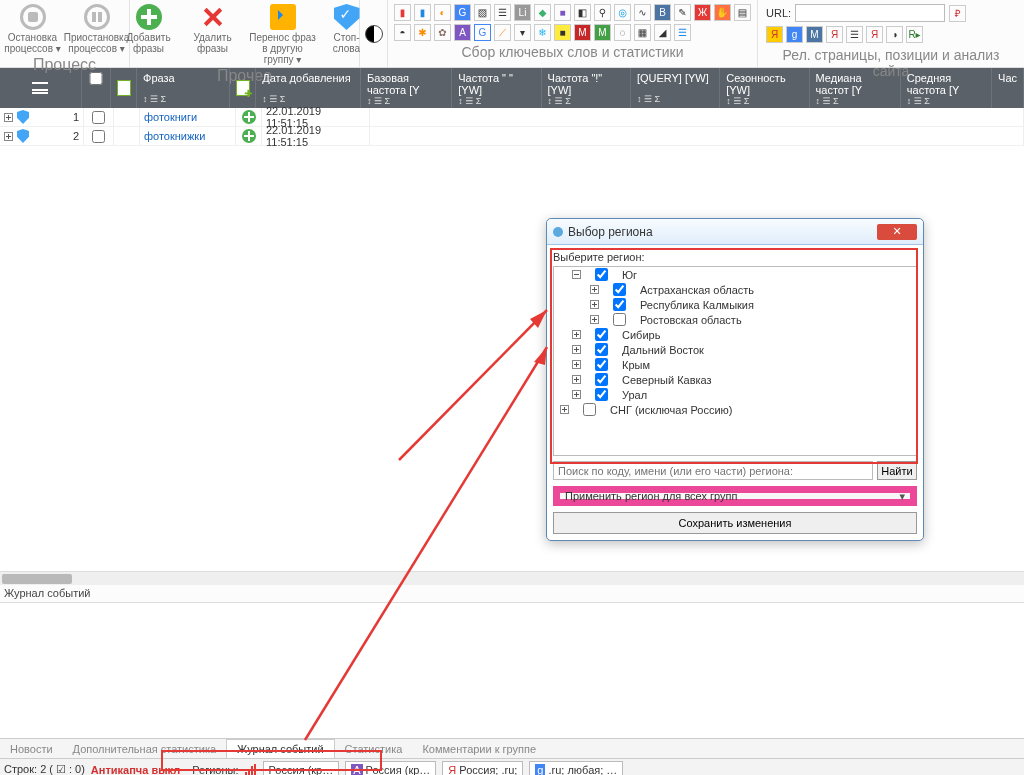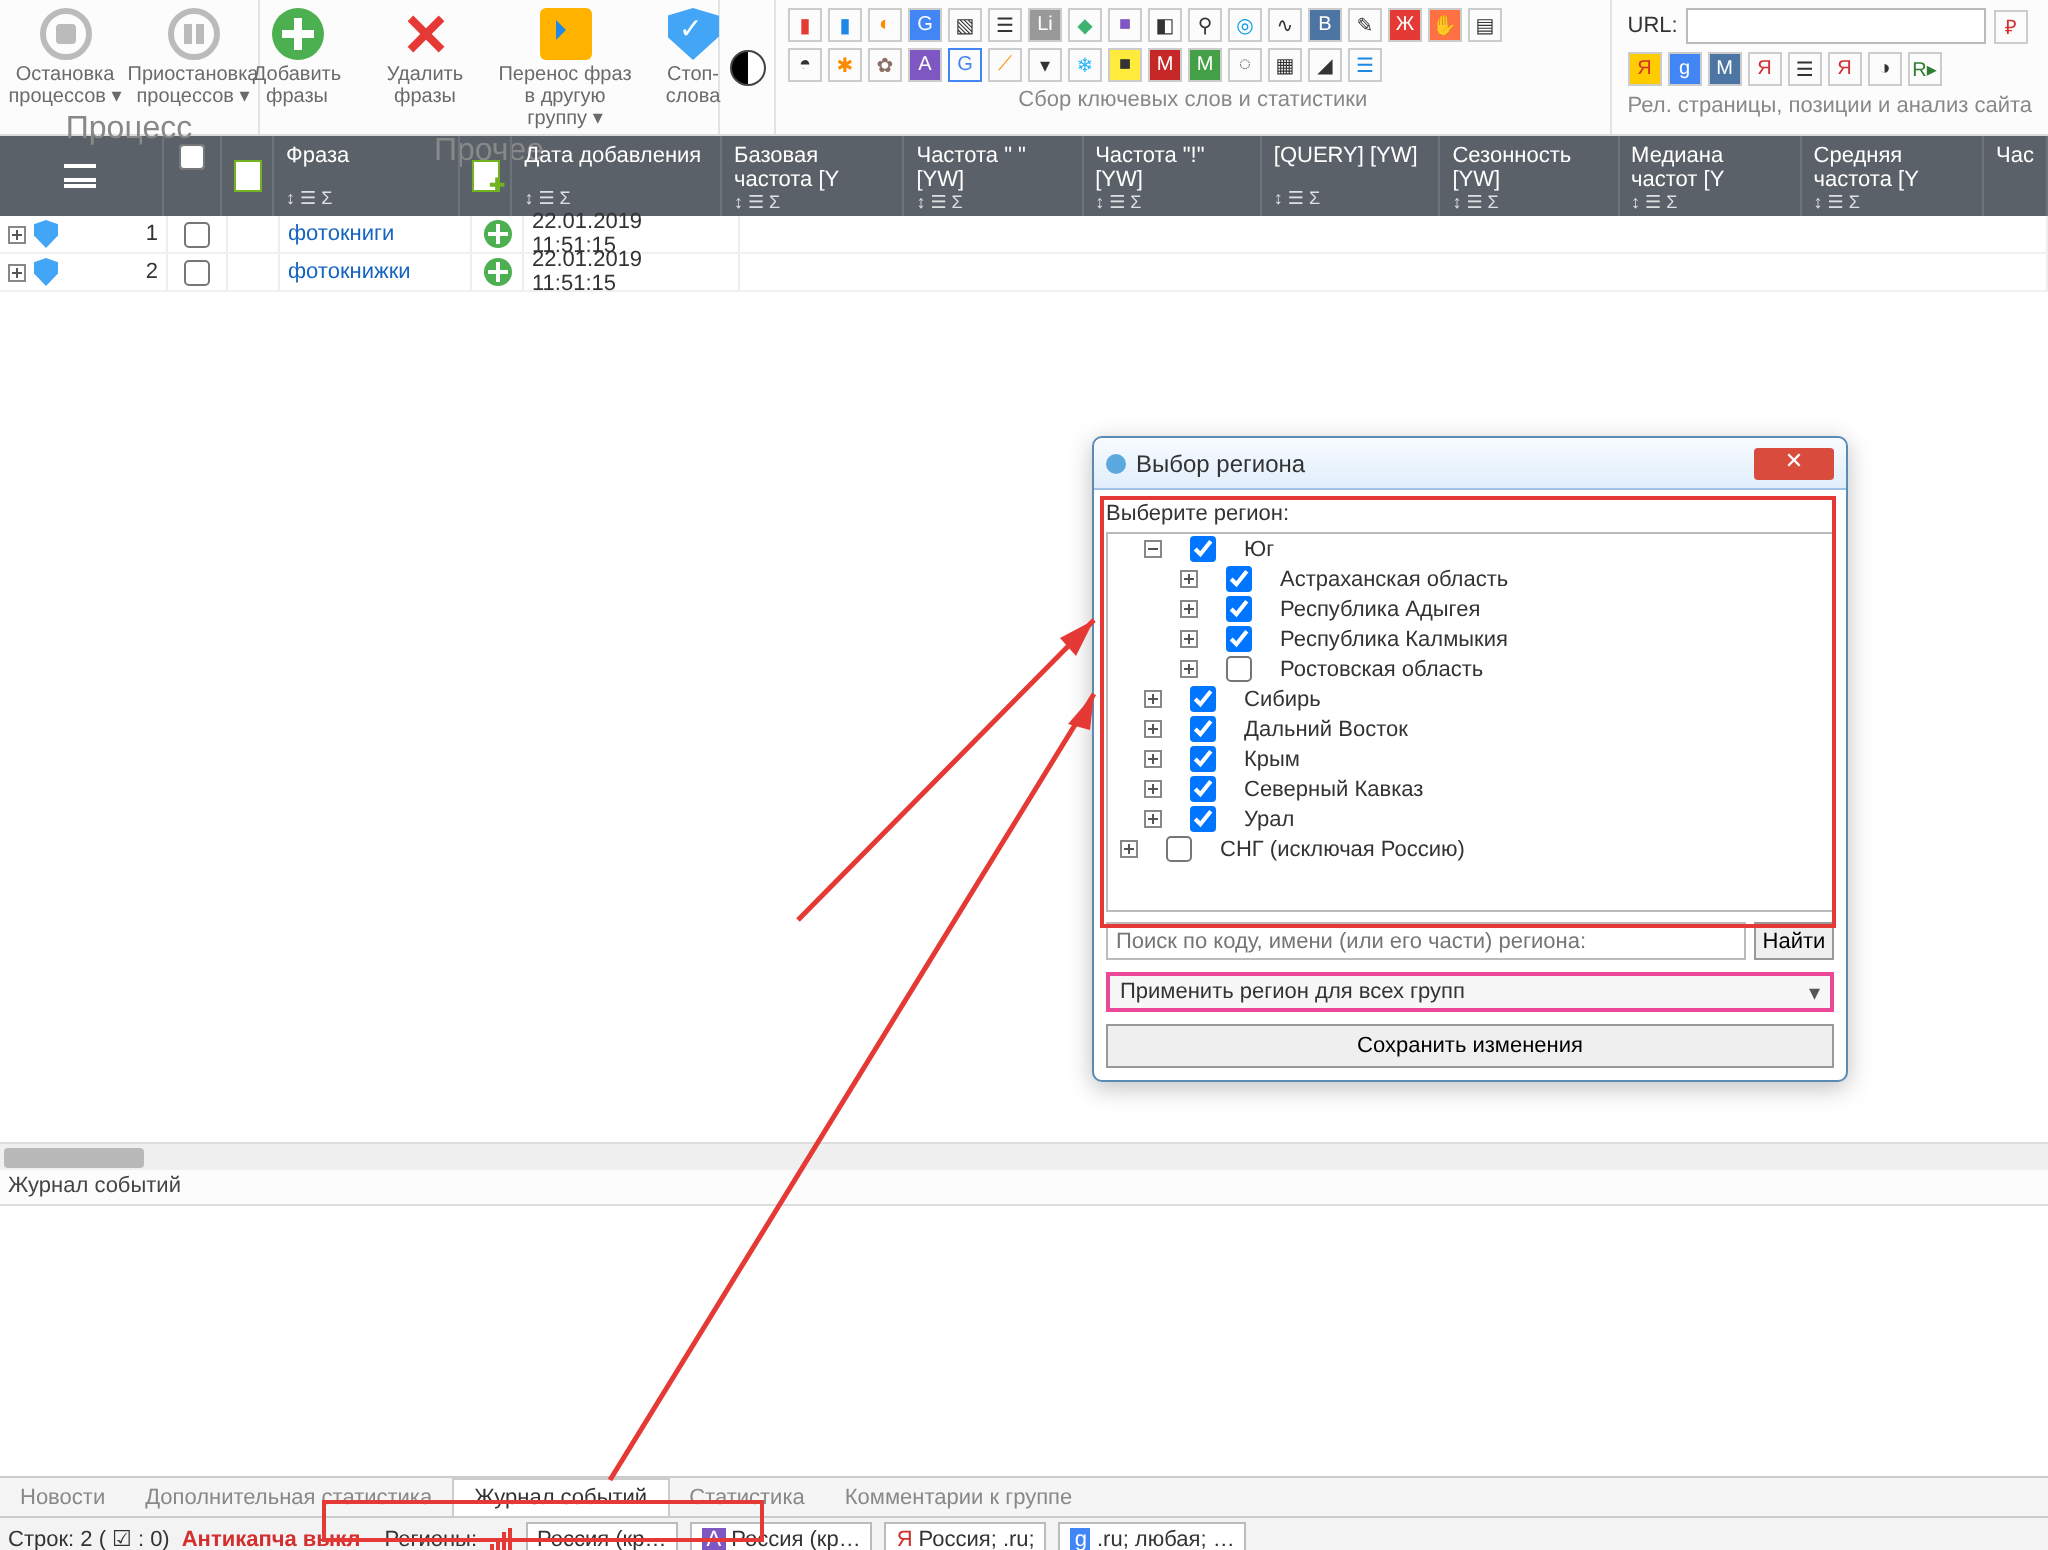--- a/index.html
+++ b/index.html
@@ -31,21 +31,21 @@
 .ric-shield{ background:#42a5f5; clip-path: polygon(50% 0,100% 15%,100% 55%,50% 100%,0 55%,0 15%); position:relative;}
 .ric-shield::after{content:"\2713";color:#fff;position:absolute;left:6px;top:2px;font-size:14px;}
 .ric-circle{background:#000;border-radius:50%;background:linear-gradient(90deg,#000 50%,#fff 50%);border:1px solid #444;width:18px;height:18px;}
 
 .tile-area{ flex:1; display:flex; flex-direction:column; padding:4px 6px; gap:3px; }
 .tile-row{ display:flex; gap:3px; align-items:center; }
 .tile{ width:17px; height:17px; border:1px solid #ccc; display:flex; align-items:center; justify-content:center; font-size:10px; cursor:pointer;}
 .url-grp{ display:flex; flex-direction:column; padding:4px 8px; border-left:1px solid #e3e3e3; gap:4px;}
 .url-row{display:flex;align-items:center;gap:4px;}
 .url-row input{ width:150px; height:18px; border:1px solid #bbb; font-size:11px; padding:0 3px;}
-.area-label{font-size:11px;color:#888;text-align:center;}
+.area-label{font-size:14px;color:#888;text-align:center;}
 
 
 .cols{ height:40px; background:#5b6168; display:flex; color:#fff; font-size:11px;}
 .col{ border-right:1px solid #6d737a; display:flex; flex-direction:column; padding:4px 6px; position:relative;}
 .col .title{flex:1;}
 .col .mini{font-size:9px;opacity:.8;display:flex;gap:6px;}
 .col-settings{width:84px;display:flex;align-items:center;justify-content:center;}
 .settings-icon{width:16px;height:12px;border-top:2px solid #fff;border-bottom:2px solid #fff;position:relative;}
 .settings-icon::after{content:"";position:absolute;top:5px;left:0;right:0;height:2px;background:#fff;}
 .col-chk{width:30px;}
@@ -107,21 +107,21 @@
 .tn{display:flex;align-items:center;gap:14px;height:15px;padding-left:4px;}
 .tn .tgl{width:9px;height:9px;border:1px solid #888;position:relative;cursor:pointer;}
 .tn .tgl.m::before{content:"";position:absolute;left:1px;right:1px;top:3px;height:1px;background:#555;}
 .tn .tgl.p::before{content:"";position:absolute;left:1px;right:1px;top:3px;height:1px;background:#555;}
 .tn .tgl.p::after{content:"";position:absolute;top:1px;bottom:1px;left:3px;width:1px;background:#555;}
 .tn input{cursor:pointer;margin:0;}
 .tn label{cursor:default;}
 .search-row{display:flex;gap:4px;margin-top:5px;}
 .search-row input{flex:1;border:1px solid #bbb;height:19px;font-size:11px;padding:0 4px;}
 .search-row button{width:40px;height:19px;font-size:11px;border:1px solid #999;background:#efefef;cursor:pointer;}
-.combo{margin-top:6px;border:2px solid #ec4899;height:20px;display:flex;align-items:center;padding:0 5px;background:#f7f7f7;cursor:pointer;}
+.combo{margin-top:6px;border:7px solid #ec4899;height:20px;display:flex;align-items:center;padding:0 5px;background:#f7f7f7;cursor:pointer;}
 .combo::after{content:"\25BE";margin-left:auto;color:#555;}
 .save-btn{margin-top:6px;width:100%;height:22px;border:1px solid #999;background:#efefef;cursor:pointer;font-size:11px;}
 
 svg.overlay{position:absolute;inset:0;pointer-events:none;}
 </style>
 </head>
 <body>
 
 <div class="ribbon">
   <div class="rgrp" style="width:130px">
@@ -370,25 +370,20 @@
           <label>Юг</label>
         </div>
       <div class="tn" style="padding-left:36px">
           <div class="tgl p"></div>
           <input type="checkbox" checked="" style="">
           <label>Астраханская область</label>
         </div>
       <div class="tn" style="padding-left:36px">
           <div class="tgl p"></div>
           <input type="checkbox" checked="" style="">
-          <label>Республика Адыгея</label>
-        </div>
-      <div class="tn" style="padding-left:36px">
-          <div class="tgl p"></div>
-          <input type="checkbox" checked="" style="">
           <label>Республика Калмыкия</label>
         </div>
       <div class="tn" style="padding-left:36px">
           <div class="tgl p"></div>
           <input type="checkbox" style="">
           <label>Ростовская область</label>
         </div>
       <div class="tn" style="padding-left:18px">
           <div class="tgl p"></div>
           <input type="checkbox" checked="" style="">

